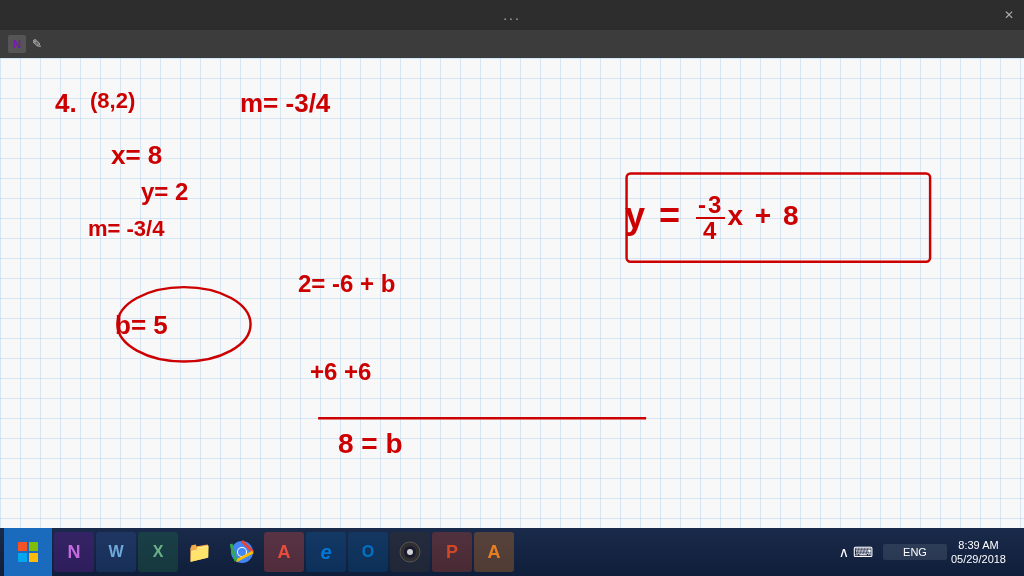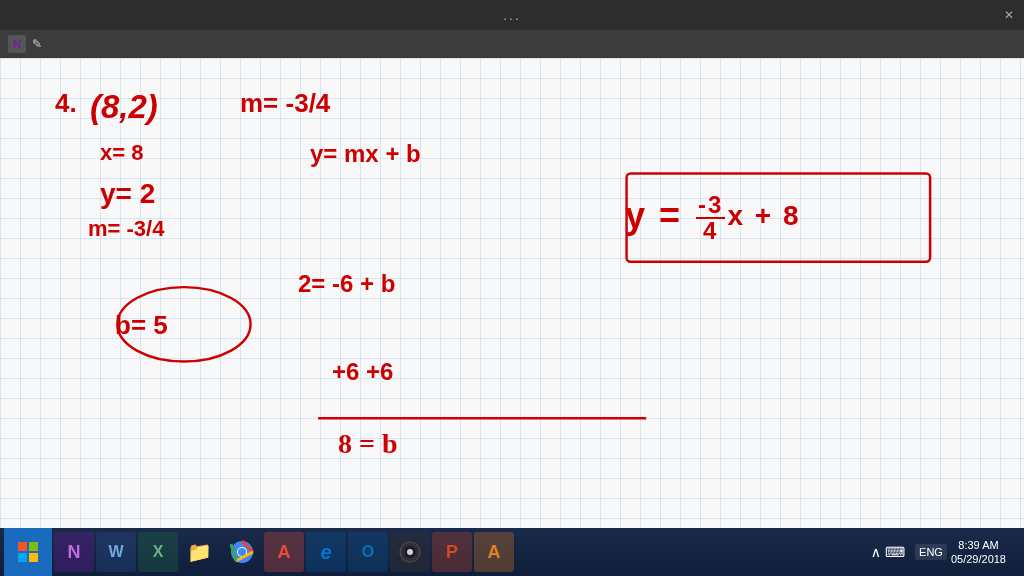--- a/index.html
+++ b/index.html
@@ -152,21 +152,21 @@
       margin-right: 6px;
     }
     .sys-icon {
       color: white;
       font-size: 14px;
     }
     #lang-button {
       background: rgba(255,255,255,0.1);
       color: white;
       font-size: 11px;
-      padding: 2px 4px;
+      padding: 2px 20px;
       border-radius: 2px;
     }
   </style>
 </head>
 <body>
 
 <div id="titlebar">
   <div style="width:30px;"></div>
   <div id="titlebar-dots">...</div>
   <div id="titlebar-close">✕</div>
@@ -189,55 +189,52 @@
     <rect x="600" y="118" width="310" height="90" fill="none" stroke="#cc0000" stroke-width="2.5" rx="4"></rect>
 
     <line x1="285" y1="368" x2="620" y2="368" stroke="#cc0000" stroke-width="2.5"></line>
   </svg>
 
   <div id="math-content">
 
     <div class="math-text" style="top:30px; left:55px; font-size:26px;">
       <span>4.</span>
     </div>
-    <div class="math-text" style="top:30px; left:90px; font-size:33px;font-style:italic;">
+    <div class="math-text" style="top:30px; left:90px; font-size:22px;">
       <span>(8,2)</span>
     </div>
     <div class="math-text" style="top:30px; left:240px; font-size:26px;">
       <span>m= -3/4</span>
     </div>
 
-    <div class="math-text" style="top:82px; left:100px; font-size:22px;">
+    <div class="math-text" style="top:82px; left:100px; font-size:26px;padding-left:11px;">
       <span>x= 8</span>
     </div>
-    <div class="math-text" style="top:120px; left:100px; font-size:28px;">
+    <div class="math-text" style="top:120px; left:100px; font-size:24px;padding-left:41px;">
       <span>y= 2</span>
     </div>
     <div class="math-text" style="top:158px; left:88px; font-size:22px;">
       <span>m= -3/4</span>
     </div>
 
     <div class="math-text" style="top:252px; left:115px; font-size:26px;">
       <span>b= 5</span>
     </div>
 
-    <div class="math-text" style="top:82px; left:310px; font-size:24px;">
-      <span>y= mx + b</span>
-    </div>
 
 
     <div class="math-text" style="top:212px; left:298px; font-size:24px;">
       <span>2= -6 + b</span>
     </div>
 
-    <div class="math-text" style="top:300px; left:310px; font-size:24px;margin-left:22px;">
+    <div class="math-text" style="top:300px; left:310px; font-size:24px;">
       <span>+6    +6</span>
     </div>
 
-    <div class="math-text" style="top:370px; left:338px; font-size:28px;font-family:Liberation Serif, serif;">
+    <div class="math-text" style="top:370px; left:338px; font-size:28px;">
       <span>8  =  b</span>
     </div>
 
     <div class="math-text" style="top:135px; left:625px; font-size:36px; letter-spacing:2px;">
       y = <span style="font-size:28px; vertical-align:middle; position:relative;">
         <span style="display:inline-flex; flex-direction:column; vertical-align:middle; align-items:center; font-size:22px; line-height:1; margin:0 2px;">
           <span style="border-bottom:2px solid #cc0000; padding:0 2px; font-size:24px;">-3</span>
           <span style="font-size:24px;">4</span>
         </span>x + 8
       </span>

